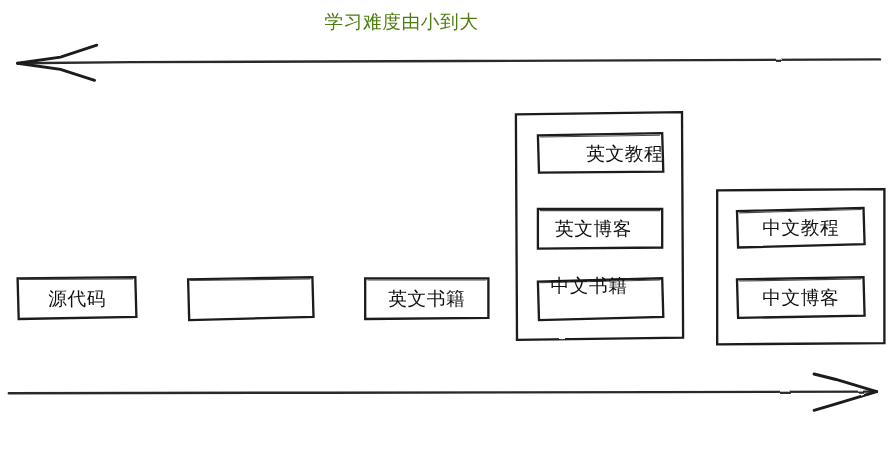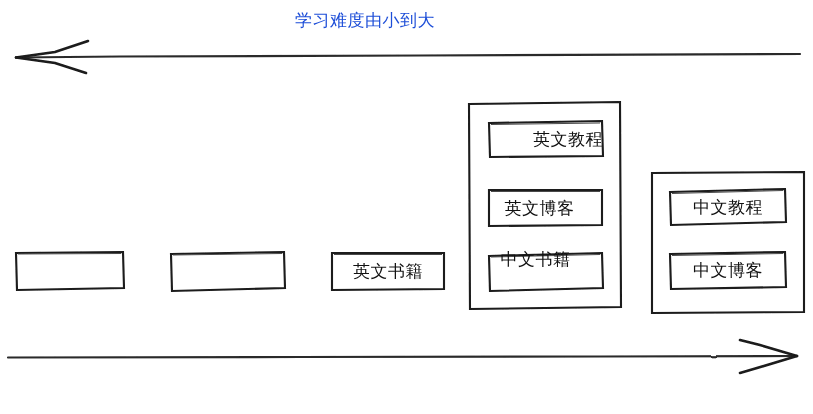--- a/index.html
+++ b/index.html
@@ -24,21 +24,21 @@
     left: 0;
     top: 0;
     width: 813px;
     height: 414px;
     pointer-events: none;
   }
   .axis-label {
     position: absolute;
     font-size: 17px;
     line-height: 19px;
-    color: #1d4ed8;
+    color: #4d7c0f;
     letter-spacing: 0.5px;
     white-space: nowrap;
     font-family: "DejaVu Sans", "Liberation Sans", sans-serif;
   }
   .node {
     position: absolute;
     display: flex;
     align-items: center;
     justify-content: center;
     font-size: 17px;
@@ -126,20 +126,23 @@
     </g>
     <g filter="url(#rough)">
       <path d="M 670 254 L 785 252 L 786 287 L 671 289 Z" stroke="#1a1a1a" stroke-width="2.1" fill="#ffffff"></path>
       <path d="M 672 255.5 L 783 253.5" stroke="#4a4a4a" stroke-width="1" fill="none"></path>
     </g>
   </svg>
 
   <div class="axis-label" style="left:295px; top:11px;">学习难度由小到大</div>
 
 
+  <div class="node" style="left:16px; top:252px; width:108px; height:38px;">
+    <span class="node-text">源代码</span>
+  </div>
 
 
   <div class="node" style="left:332px; top:253px; width:112px; height:37px;">
     <span class="node-text">英文书籍</span>
   </div>
 
   <div class="group-box" style="left:469px; top:102px; width:152px; height:207px;"></div>
 
   <div class="node" style="left:489px; top:121px; width:114px; height:36px;justify-content:flex-end;">
     <span class="node-text">英文教程</span>

